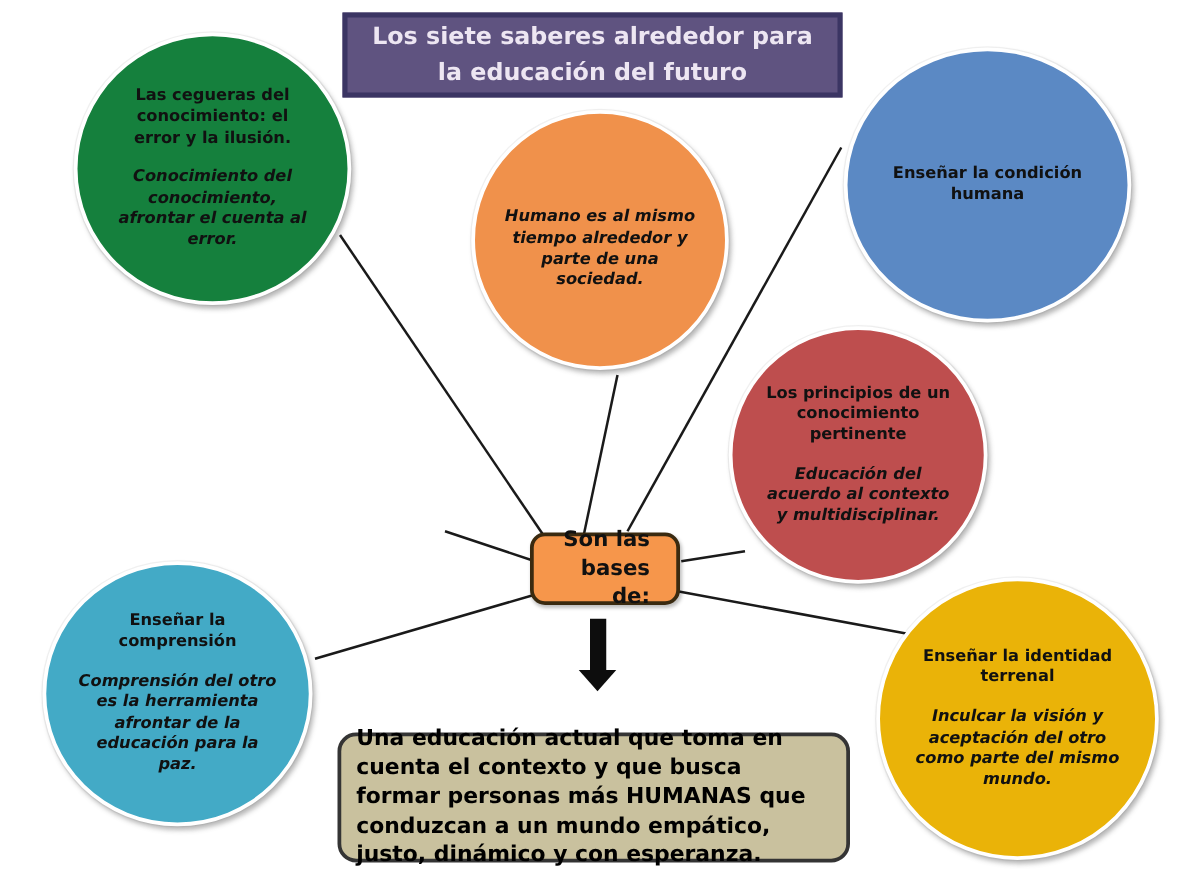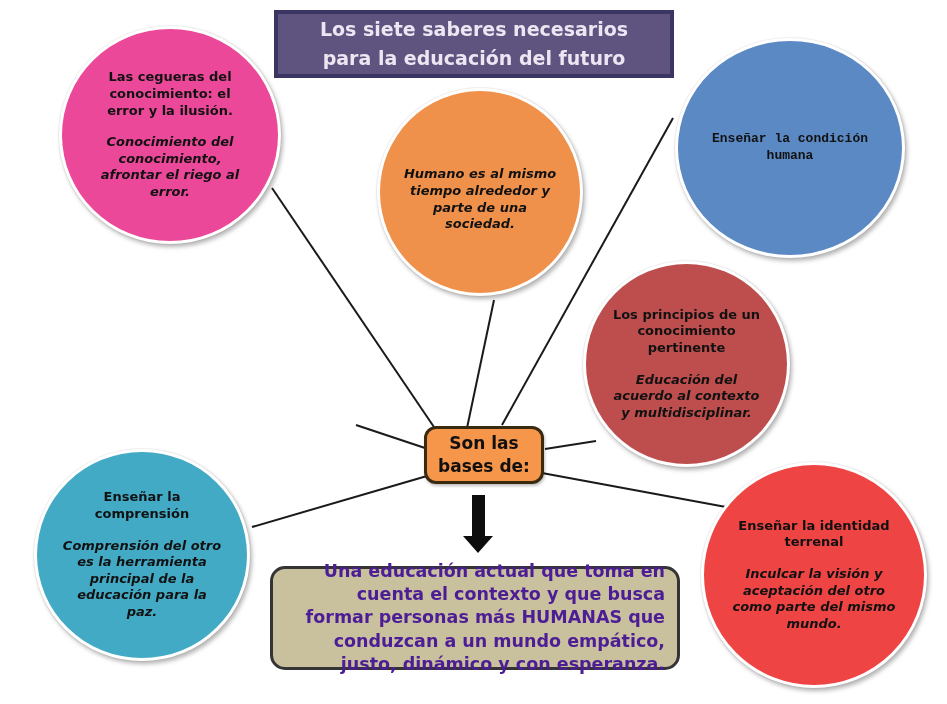--- a/index.html
+++ b/index.html
@@ -42,77 +42,77 @@
   
   #big-arrow{position:absolute;left:463px;top:495px;width:31px;height:58px;z-index:2;}
   #big-arrow .shaft{position:absolute;left:9px;top:0;width:13px;height:41px;background:#0d0d0d;}
   #big-arrow .head{
     position:absolute;left:0;top:41px;width:0;height:0;
     border-left:15.5px solid transparent;border-right:15.5px solid transparent;
     border-top:17px solid #0d0d0d;
   }
   
   #conclusion-box{
-    position:absolute;left:270px;top:566px;width:410px;height:104px;z-index:3;
+    position:absolute;left:270px;top:586px;width:410px;height:104px;z-index:3;
     border:3px solid #343434;border-radius:15px;box-sizing:border-box;
-    display:flex;align-items:center;justify-content:center;text-align:right;
-    font-weight:bold;font-size:17.5px;line-height:1.33;color:#4c1d95;
+    display:flex;align-items:center;justify-content:center;text-align:left;
+    font-weight:bold;font-size:17.5px;line-height:1.33;color:#000000;
     padding:4px 12px;
   }
 </style>
 </head>
 <body>
 
 <div id="stage">
 
   <svg id="lines" viewBox="0 0 947 704" xmlns="http://www.w3.org/2000/svg">
       <line x1="272" y1="188" x2="436" y2="430" stroke="#1a1a1a" stroke-width="2"></line>
       <line x1="356" y1="425" x2="428" y2="449" stroke="#1a1a1a" stroke-width="2"></line>
       <line x1="494" y1="300" x2="467" y2="428" stroke="#1a1a1a" stroke-width="2"></line>
       <line x1="673" y1="118" x2="502" y2="425" stroke="#1a1a1a" stroke-width="2"></line>
       <line x1="545" y1="449" x2="596" y2="441" stroke="#1a1a1a" stroke-width="2"></line>
       <line x1="252" y1="527" x2="427" y2="476" stroke="#1a1a1a" stroke-width="2"></line>
       <line x1="542" y1="473" x2="726" y2="507" stroke="#1a1a1a" stroke-width="2"></line>
     </svg>
 
   <div id="title-box" style="background: rgb(95, 83, 128); border-color: rgb(59, 53, 99); color: rgb(237, 230, 242);">
-    <span style="display:block;padding:0 18px;">Los siete saberes necesarios para la educación del futuro</span>
+    <span style="display:block;padding:0 18px;">Los siete saberes alrededor para la educación del futuro</span>
   </div>
 
-  <div class="bubble" style="left: 59px; top: 26px; width: 222px; height: 218px; padding: 0px 27px; background: #ec4899;">
+  <div class="bubble" style="left: 59px; top: 26px; width: 222px; height: 218px; padding: 0px 27px; background: #15803d;">
     <div class="bubble-heading">Las cegueras del conocimiento: el error y la ilusión.</div>
-    <div class="bubble-body">Conocimiento del conocimiento, afrontar el riego al error.</div>
+    <div class="bubble-body">Conocimiento del conocimiento, afrontar el cuenta al error.</div>
   </div>
 
   <div class="bubble" style="left: 377px; top: 88px; width: 206px; height: 208px; padding: 0px 22px; background: rgb(240, 145, 75);">
     <div class="bubble-body">Humano es al mismo tiempo alrededor y parte de una sociedad.</div>
   </div>
 
   <div class="bubble" style="left: 675px; top: 38px; width: 230px; height: 220px; padding: 0px 26px; background: rgb(91, 137, 196);">
-    <div class="bubble-heading" style="max-width:170px;font-family:Liberation Mono, monospace;">Enseñar la condición humana</div>
+    <div class="bubble-heading" style="max-width:170px;">Enseñar la condición humana</div>
   </div>
 
 
   <div class="bubble" style="left: 583px; top: 261px; width: 207px; height: 206px; padding: 0px 22px; background: rgb(190, 78, 78);">
     <div class="bubble-heading" style="max-width:155px;">Los principios de un conocimiento pertinente</div>
     <div class="bubble-body">Educación del acuerdo al contexto y multidisciplinar.</div>
   </div>
 
   <div class="bubble" style="left: 34px; top: 449px; width: 216px; height: 212px; padding: 0px 25px; background: rgb(67, 170, 198);">
     <div class="bubble-heading" style="max-width:130px;">Enseñar la comprensión</div>
-    <div class="bubble-body">Comprensión del otro es la herramienta principal de la educación para la paz.</div>
+    <div class="bubble-body">Comprensión del otro es la herramienta afrontar de la educación para la paz.</div>
   </div>
 
-  <div class="bubble" style="left: 701px; top: 462px; width: 226px; height: 226px; padding: 0px 26px; background: #ef4444;">
+  <div class="bubble" style="left: 701px; top: 462px; width: 226px; height: 226px; padding: 0px 26px; background: #eab308;">
     <div class="bubble-heading" style="max-width:165px;">Enseñar la identidad terrenal</div>
     <div class="bubble-body">Inculcar la visión y aceptación del otro como parte del mismo mundo.</div>
   </div>
 
   <div id="center-node" style="background: rgb(246, 150, 75); border-color: rgb(58, 42, 16);">
-    <span style="display:block;padding:0 10px;">Son las bases de:</span>
+    <span style="display:block;padding:0 21px;text-align:right;">Son las bases de:</span>
   </div>
 
   <div id="big-arrow">
     <div class="shaft" style="background: rgb(13, 13, 13);"></div>
     <div class="head" style="border-top-color: rgb(13, 13, 13);"></div>
   </div>
 
   <div id="conclusion-box" style="background: rgb(201, 193, 158); border-color: rgb(52, 52, 52);">
     <span>Una educación actual que toma en cuenta el contexto y que busca formar personas más HUMANAS que conduzcan a un mundo empático, justo, dinámico y con esperanza.</span>
   </div>

